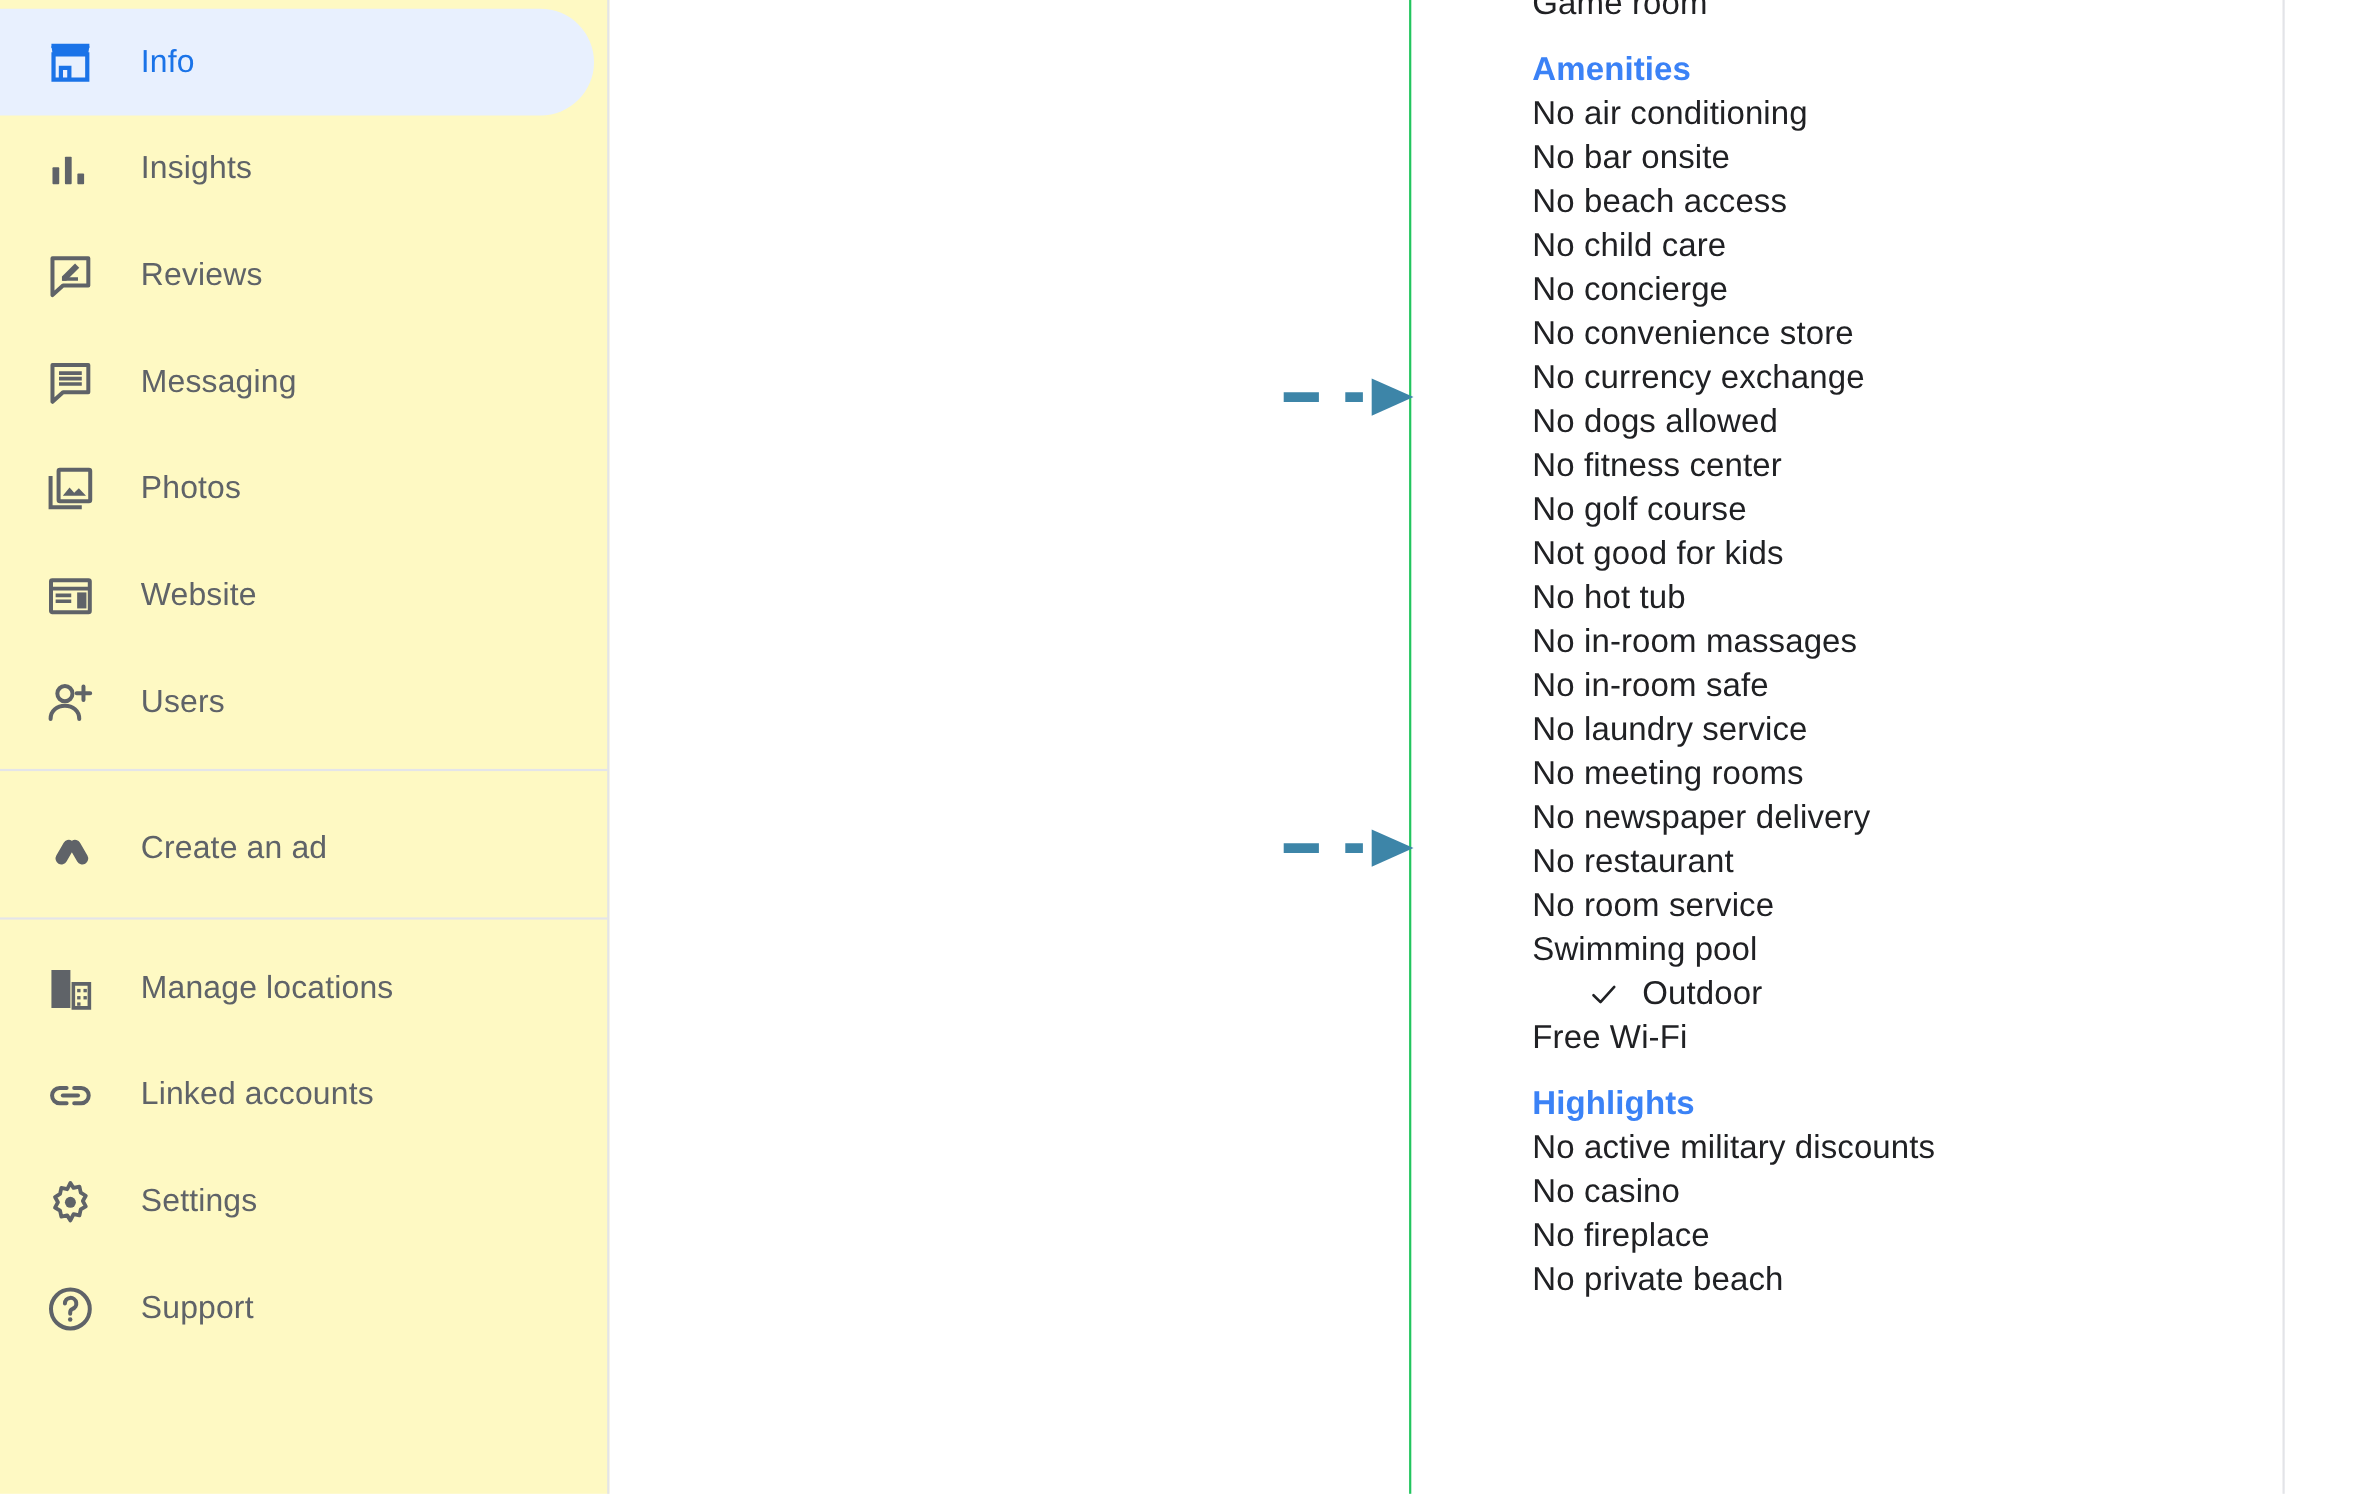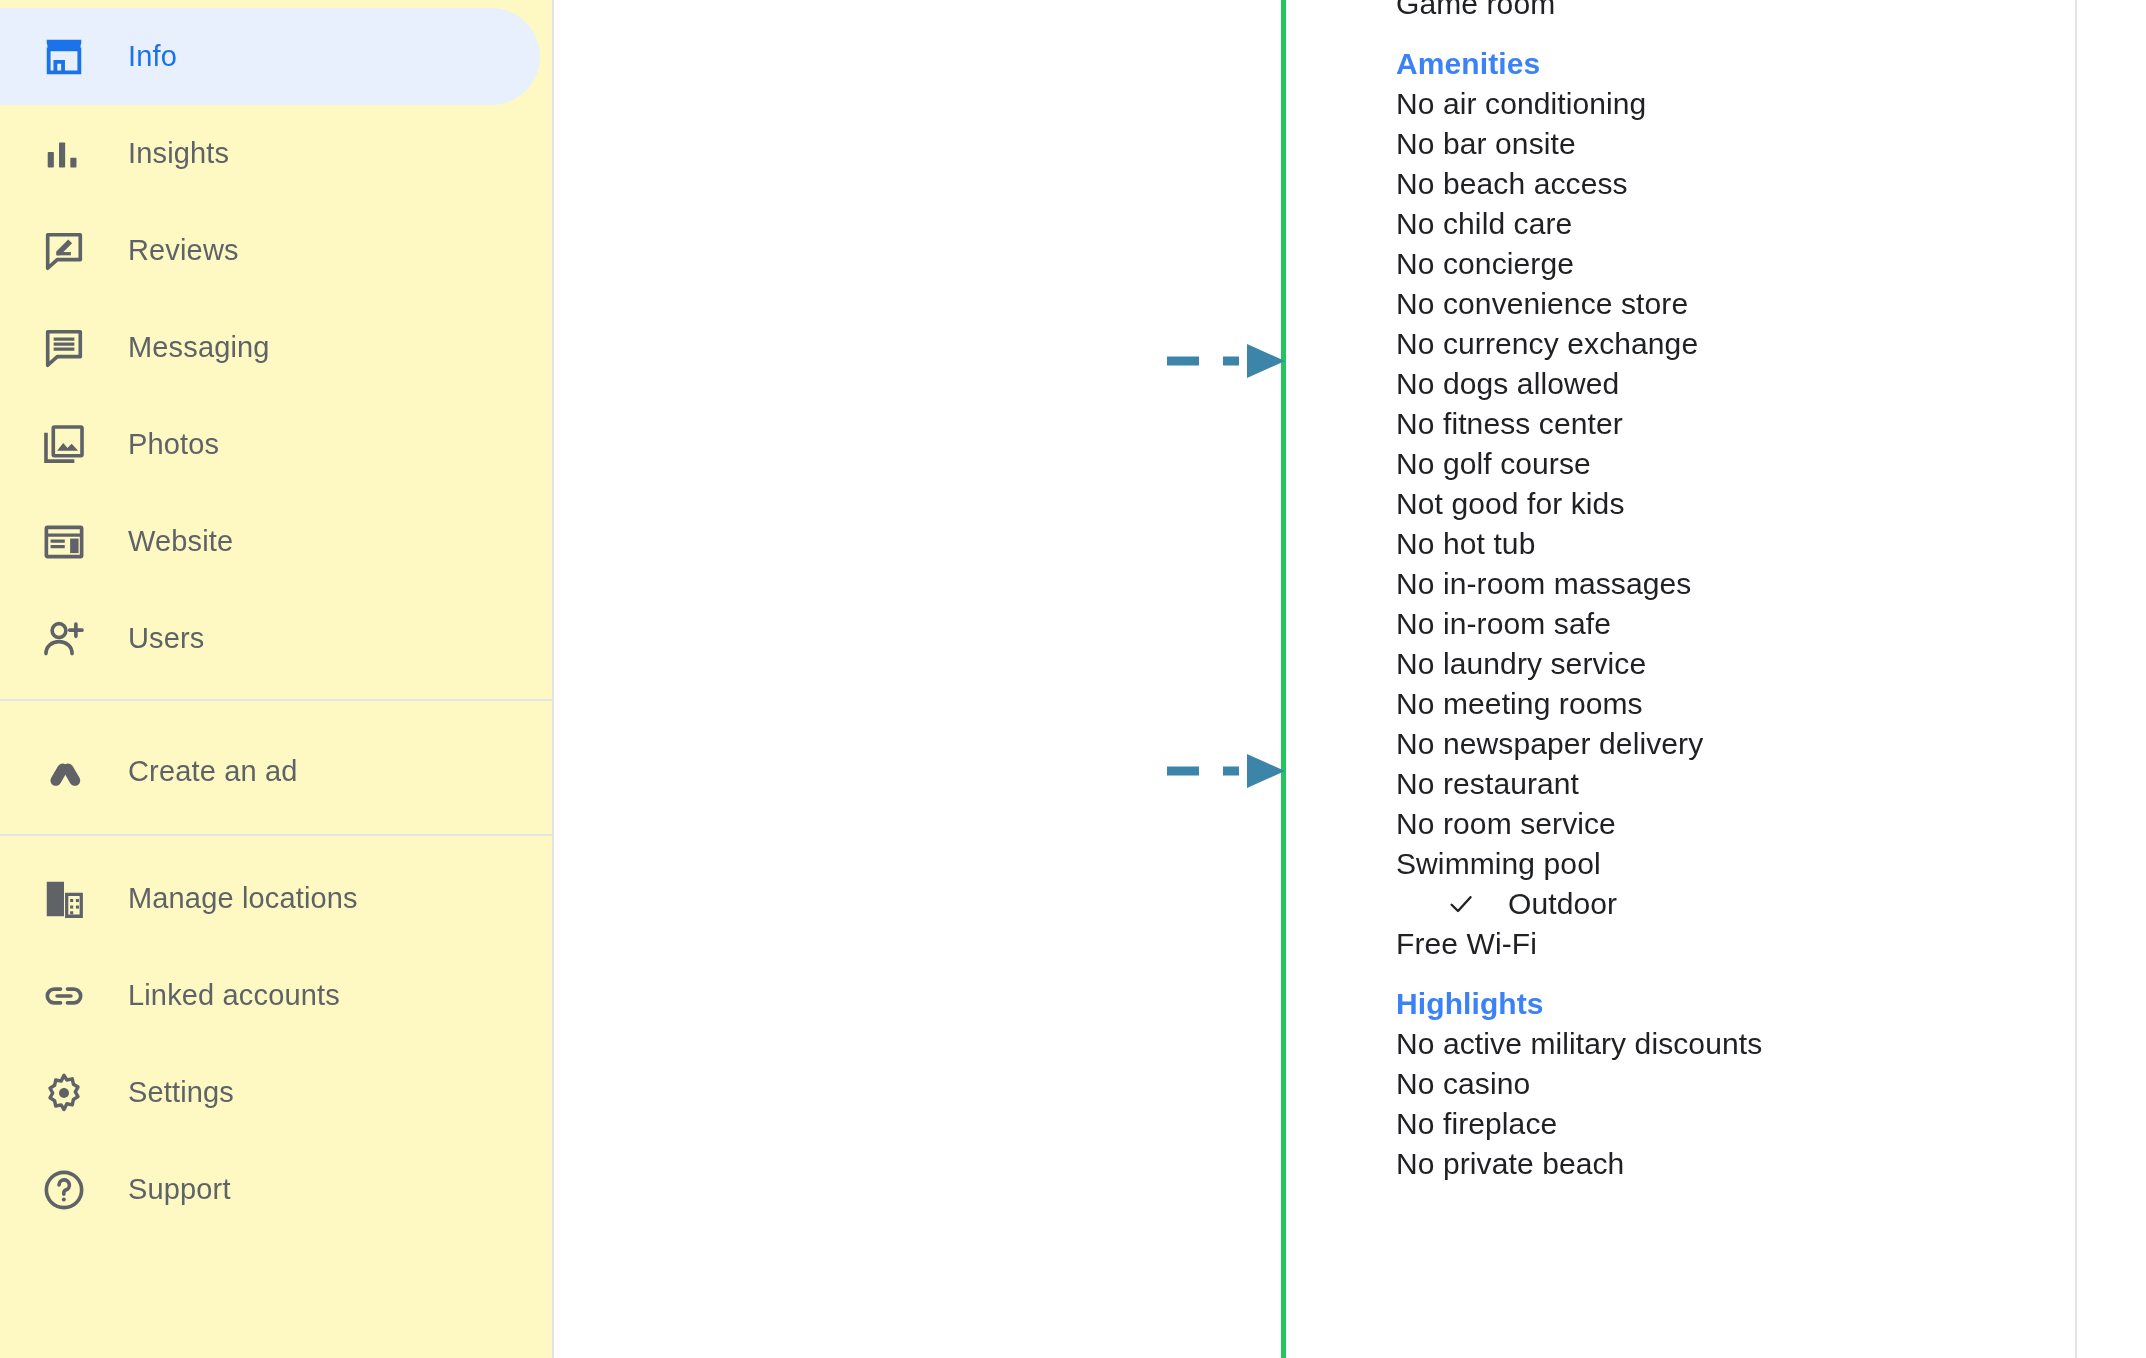--- a/index.html
+++ b/index.html
@@ -76,21 +76,21 @@
   }
   .nav-item.active .lbl { font-weight: 500; }
 
   
   .content-pane {
     position: absolute;
     left: 1281px;
     top: 0;
     width: 794px;
     height: 1358px;
-    border-left: 5px solid #22c55e;
+    border-left: 2px solid #22c55e;
     box-sizing: border-box;
   }
   .right-rule {
     position: absolute;
     left: 2075px;
     top: 0;
     width: 2px;
     height: 1358px;
     background: #e3e4e8;
   }
@@ -112,21 +112,21 @@
   }
   .row.head {
     font-weight: 700;
     color: #3b82f6;
   }
   .row.spacer { height: 20px; }
   .row.sub {
     padding-left: 50px;
     display: flex;
     align-items: center;
-    gap: 32px;
+    gap: 20px;
   }
   .check {
     display: inline-block;
     width: 30px;
     height: 30px;
     flex: 0 0 30px;
   }
 
   
   .arrow {

